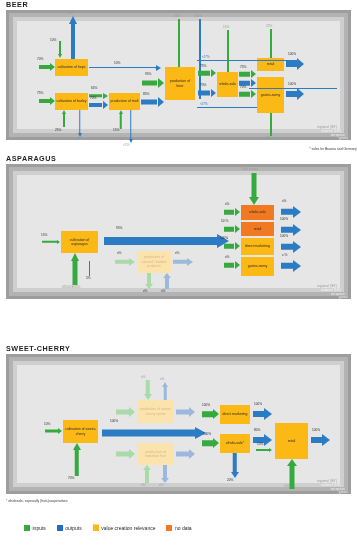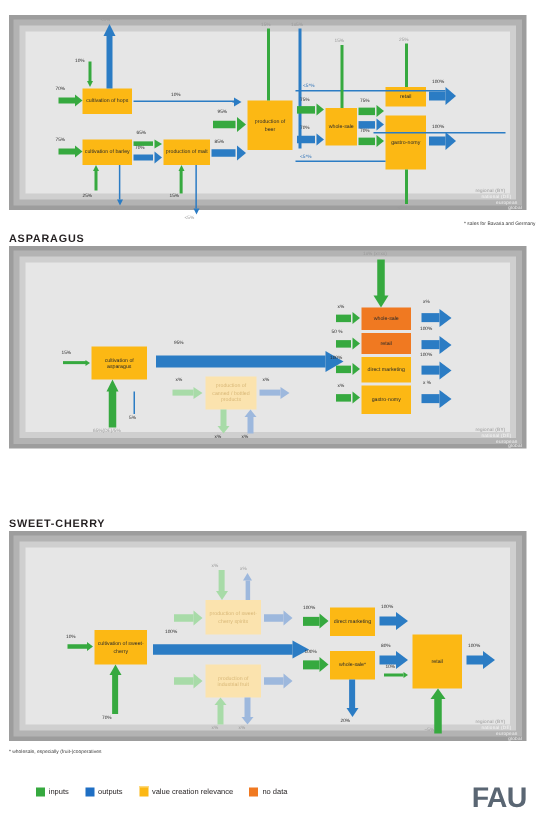--- a/index.html
+++ b/index.html
@@ -69,20 +69,21 @@
   .sw.yellow{background:#fcb814;border-top:1.5px solid #fdd87a;}
   .sw.orange{background:#f07921;}
   .fau{position:absolute;right:6px;bottom:6px;font-size:19px;font-weight:bold;
        color:#5a6673;letter-spacing:-0.5px;font-family:"Liberation Sans",sans-serif;}
 </style>
 </head>
 <body>
 
 <div class="page">
 
+  <div class="sec-title">BEER</div>
   <div class="ring r-global" style="position:absolute;left:6px;top:10px;width:345px;height:130px;">
     <span class="ring-label">global</span>
     <div class="ring r-european">
       <span class="ring-label">european</span>
       <div class="ring r-national">
         <span class="ring-label">national (DE)</span>
         <div class="ring r-regional">
           <span class="ring-label dark">regional (BY)</span>
         </div>
       </div>
@@ -492,15 +493,14 @@
     <div class="item">
       <span class="sw yellow"></span>
       <span class="tx">value creation relevance</span>
     </div>
     <div class="item">
       <span class="sw orange"></span>
       <span class="tx">no data</span>
     </div>
   </div>
 
-  <div class="fau">FAU</div>
 
 </div>
 
 </body></html>

